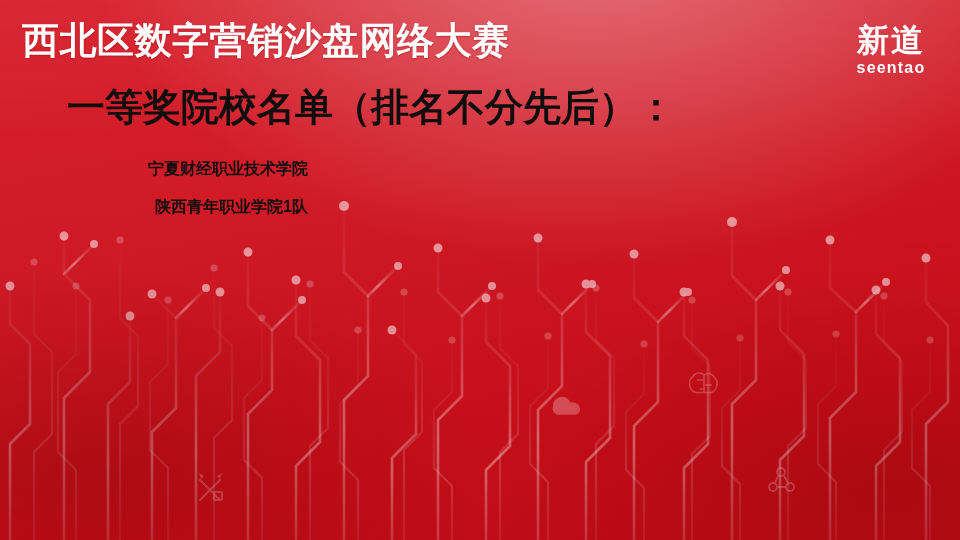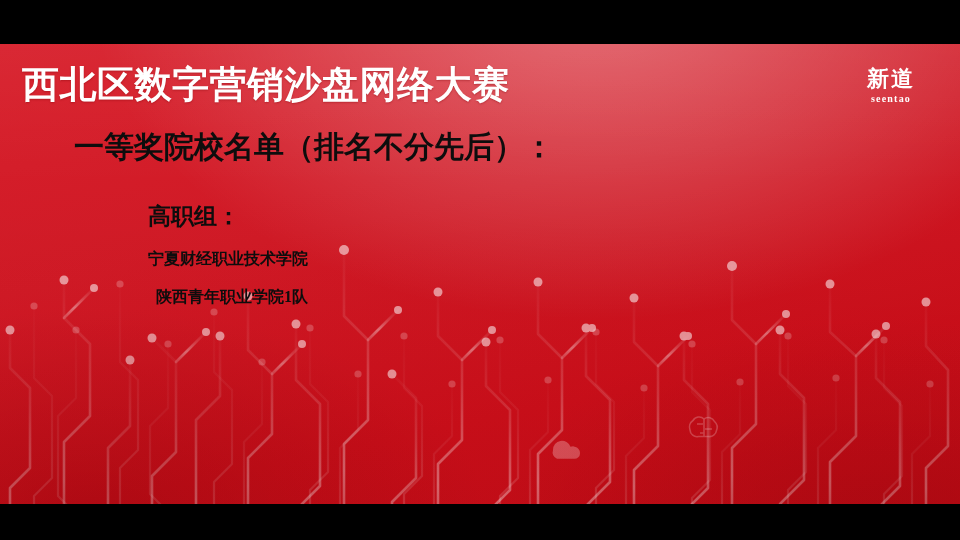--- a/index.html
+++ b/index.html
@@ -3,27 +3,26 @@
 <meta charset="utf-8">
 <style>
   html, body {
     margin: 0;
     padding: 0;
     background: #000;
   }
   #slide {
     position: relative;
     width: 960px;
-    height: 460px;
+    height: 540px;
     overflow: hidden;
-    font-family: Liberation Serif, serif;
+    font-family: Liberation Sans, sans-serif;
     background:
       radial-gradient(ellipse 700px 460px at 62% -12%, rgba(255,255,255,0.34) 0%, rgba(255,255,255,0.16) 38%, rgba(255,255,255,0.0) 72%),
       linear-gradient(168deg, #d8202c 0%, #d01a26 38%, #ca0f1a 72%, #c10c16 100%);
-    margin-top: 44px;
   }
   
   #circuit {
     position: absolute;
     left: 0; top: 0;
     width: 960px;
     height: 540px;
     pointer-events: none;
   }
   #vignette {
@@ -45,48 +44,48 @@
     font-size: 37px;
     font-weight: bold;
     color: #ffffff;
     letter-spacing: 0.5px;
     line-height: 1.15;
     white-space: nowrap;
     text-shadow: 0 1px 2px rgba(120,0,8,0.35);
   }
   .subtitle {
     position: absolute;
-    left: 74px;
+    left: 67px;
     top: 85px;
-    font-size: 30px;
+    font-size: 38px;
     font-weight: bold;
     color: #0d0d0d;
     line-height: 1.2;
     white-space: nowrap;
   }
 
   
   .logo {
     position: absolute;
     right: 26px;
     top: 24px;
     width: 86px;
     text-align: center;
     line-height: 1;
   }
   .logo-cn {
-    font-size: 22px;
+    font-size: 32px;
     font-weight: bold;
     color: #ffffff;
     letter-spacing: 2px;
     line-height: 1;
   }
   .logo-en {
     margin-top: 4px;
-    font-size: 10px;
+    font-size: 16px;
     font-weight: bold;
     color: #ffffff;
     letter-spacing: 1.2px;
     line-height: 1;
   }
 
   
   .columns {
     position: absolute;
     left: 0;
@@ -287,21 +286,20 @@
   <div class="subtitle">一等奖院校名单（排名不分先后）：</div>
 
   <div class="logo">
     <div class="logo-cn">新道</div>
     <div class="logo-en">seentao</div>
   </div>
 
   <div class="columns">
 
     <div class="column col-vocational">
-      <div class="group-heading">高职组：</div>
       <div class="school-item">宁夏财经职业技术学院</div>
       <div class="school-item">陕西青年职业学院1队</div>
     </div>
 
 
   </div>
 
 </div>
 
 </body></html>

